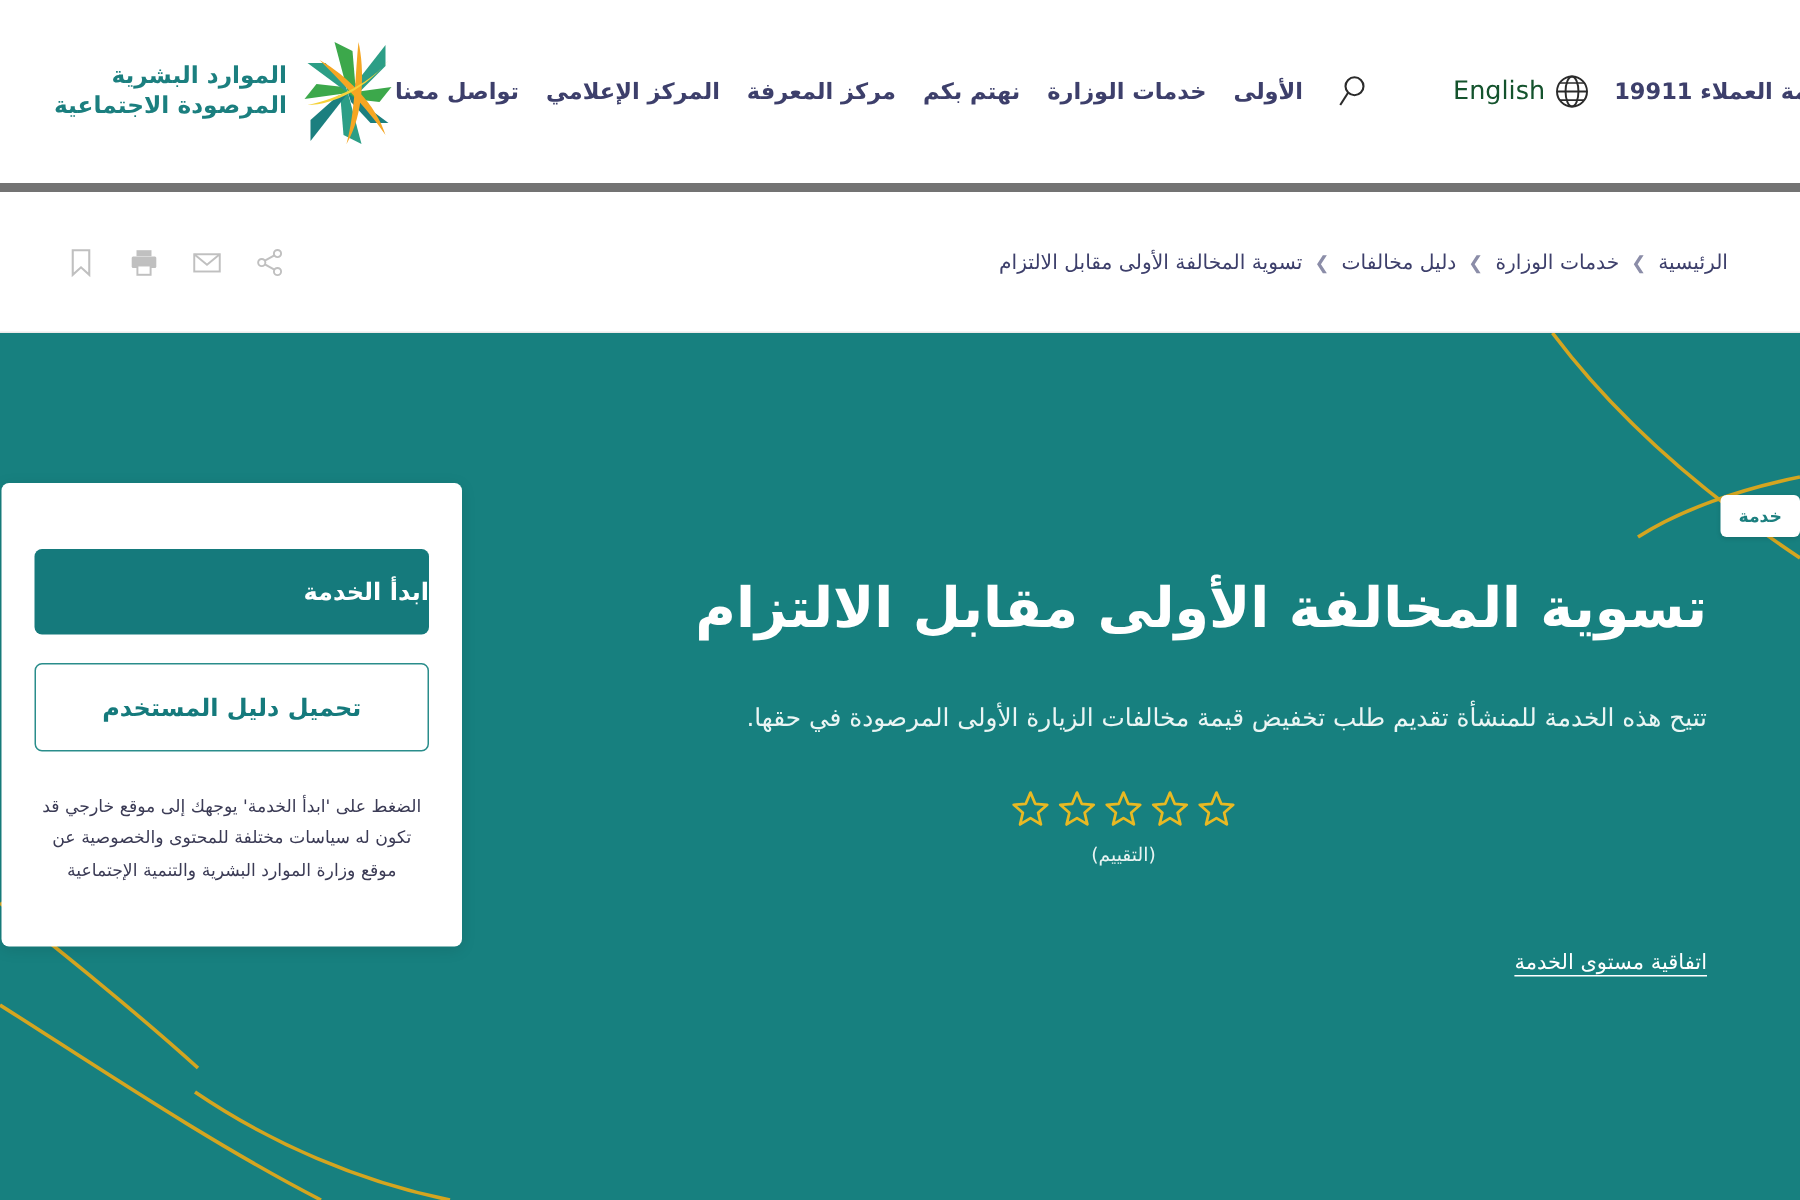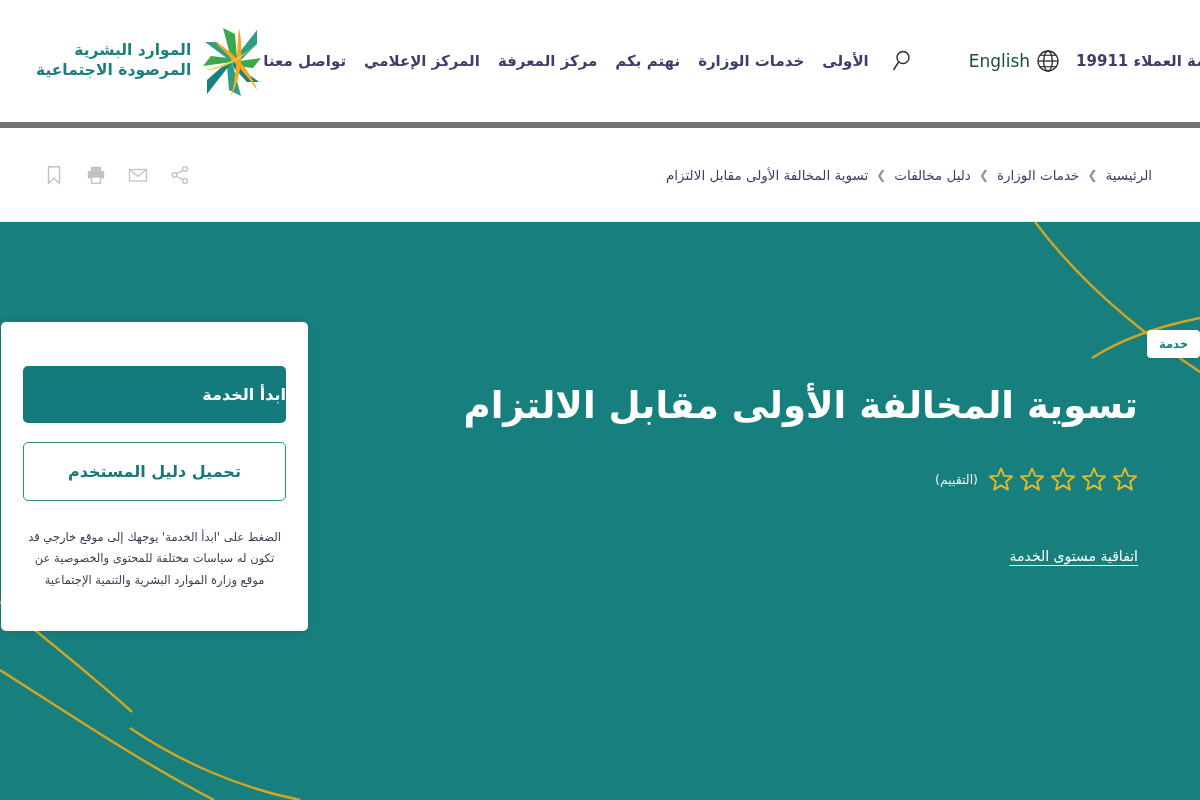--- a/index.html
+++ b/index.html
@@ -149,21 +149,21 @@
     margin-bottom: 36px;
   }
   .hero-desc {
     color: #eaf5f4;
     font-size: 16.5px;
     line-height: 1.6;
     font-weight: 400;
     margin-bottom: 34px;
   }
   .rating-row {
-    display: flex; flex-direction: row; align-items: center;
+    display: flex; flex-direction: column; align-items: center;
     justify-content: flex-start; gap: 10px; margin-bottom: 54px;
     direction: rtl;
   }
   .stars { display: flex; flex-direction: row-reverse; gap: 5px; }
   .star { cursor: pointer; line-height: 0; }
   .rating-label { color: #e8f3f2; font-size: 12.5px; }
   .sla-link {
     color: #ffffff; font-size: 14px; text-decoration: underline;
     text-underline-offset: 4px; cursor: pointer; display: inline-block;
   }
@@ -323,20 +323,21 @@
     <path d="M130 506 C180 540 240 566 300 578" fill="none" stroke="#d4a520" stroke-width="2.4"></path>
   </svg>
 
   <div class="hero-inner">
 
     <div class="hero-right">
       <span class="tag-badge">خدمة</span>
 
       <h1 class="hero-title">تسوية المخالفة الأولى مقابل الالتزام</h1>
 
+      <p class="hero-desc">تتيح هذه الخدمة للمنشأة تقديم طلب تخفيض قيمة مخالفات الزيارة الأولى المرصودة في حقها.</p>
 
       <div class="rating-row">
         <span class="stars">
           <span class="star">
             <svg width="26" height="26" viewBox="0 0 24 24">
               <polygon points="12,2.2 14.9,9.1 22.3,9.7 16.7,14.6 18.4,21.8 12,17.9 5.6,21.8 7.3,14.6 1.7,9.7 9.1,9.1" fill="none" stroke="#e8b923" stroke-width="1.7" stroke-linejoin="round"></polygon>
             </svg>
           </span>
           <span class="star">
             <svg width="26" height="26" viewBox="0 0 24 24">

